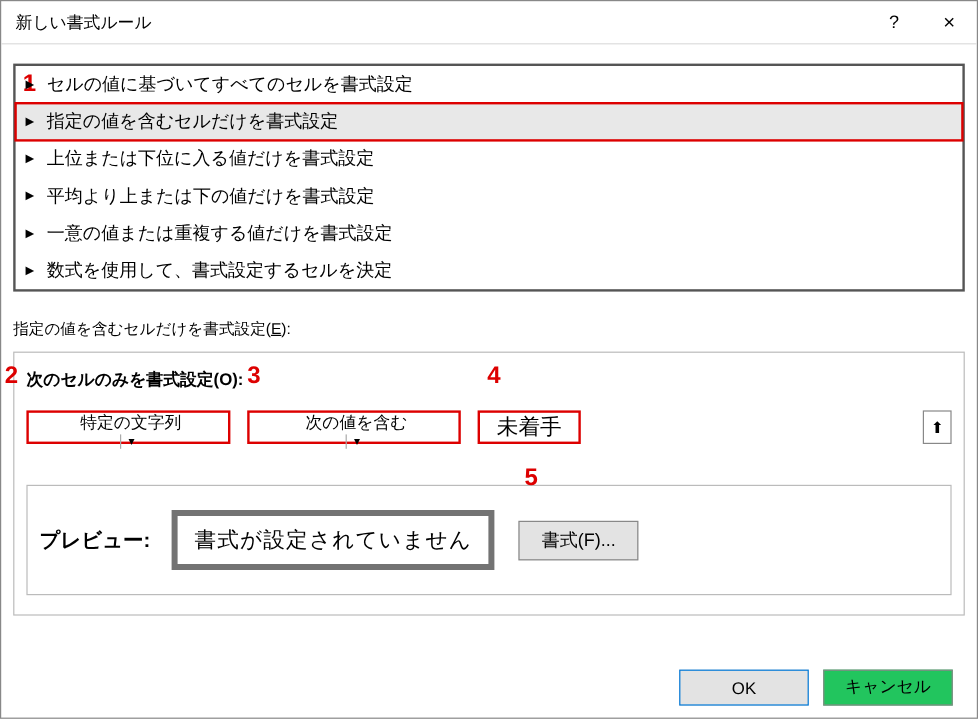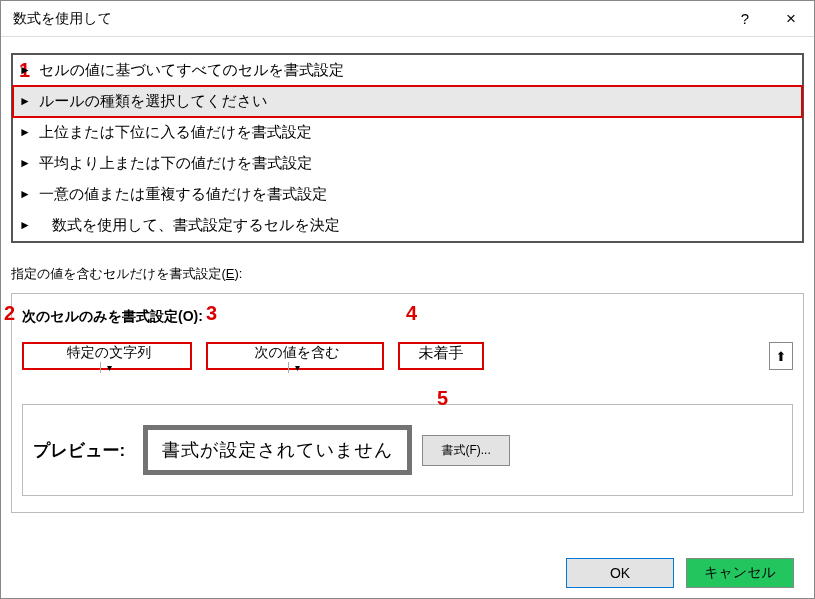--- a/index.html
+++ b/index.html
@@ -76,21 +76,21 @@
       font-size: 10px;
     }
     .combo .val { flex:1; font-size: 14px; }
     .combo1 { width: 170px; }
     .combo2 { width: 178px; }
     .text-input {
       border: 1px solid #888;
       height: 28px;
       width: 86px;
       padding: 0 6px;
-      font-size: 15px;
+      font-size: 18px;
       display: flex; align-items: center;
     }
     .ref-btn {
       border: 1px solid #888;
       height: 28px; width: 24px;
       display: flex; align-items:center; justify-content:center;
       margin-left: auto;
       font-size: 13px;
       background: #fff;
     }
@@ -107,22 +107,22 @@
     .preview-box {
       border: 5px solid #737373;
       padding: 8px 14px;
       font-size: 18px;
       letter-spacing: 1px;
     }
     .format-btn {
       border: 1px solid #888;
       background: #e3e3e3;
       padding: 6px 18px;
-      font-size: 12px;
-      margin-left: 0;
+      font-size: 15px;
+      margin-left: 10px;
     }
     .footer {
       position: absolute;
       bottom: 10px; right: 20px;
       display: flex; gap: 12px;
     }
     .footer button {
       border: 1px solid #888;
       background: #22c55e;
       width: 108px;
@@ -131,36 +131,36 @@
       font-family: inherit;
     }
     .footer button.ok { border: 1.5px solid #0078d7; background: #e3e3e3; }
     .combo-red { border: 2px solid #d00 !important; flex-direction: column; }
     .rule-item-red { outline: 2px solid #d00; outline-offset: -1px; }
   </style>
 </head>
 <body>
 
 <div class="titlebar">
-  <div class="title">数式を使用して</div>
+  <div class="title">新しい書式ルール</div>
   <div class="help-btn">?</div>
   <div class="close-btn">×</div>
 </div>
 
 <div class="content">
 
 
   <div class="rule-list" style="position:relative;">
     <div class="annot" style="left:6px; top:4px;">1</div>
     <div class="rule-item"><span class="arrow">►</span><span style="margin-left:6px;">セルの値に基づいてすべてのセルを書式設定</span></div>
-    <div class="rule-item selected rule-item-red"><span class="arrow">►</span><span style="margin-left:6px;">ルールの種類を選択してください</span></div>
+    <div class="rule-item selected rule-item-red"><span class="arrow">►</span><span style="margin-left:6px;">指定の値を含むセルだけを書式設定</span></div>
     <div class="rule-item"><span class="arrow">►</span><span style="margin-left:6px;">上位または下位に入る値だけを書式設定</span></div>
     <div class="rule-item"><span class="arrow">►</span><span style="margin-left:6px;text-align:center;">平均より上または下の値だけを書式設定</span></div>
     <div class="rule-item"><span class="arrow">►</span><span style="margin-left:6px;">一意の値または重複する値だけを書式設定</span></div>
-    <div class="rule-item"><span class="arrow">►</span><span style="margin-left:19px;">数式を使用して、書式設定するセルを決定</span></div>
+    <div class="rule-item"><span class="arrow">►</span><span style="margin-left:6px;">数式を使用して、書式設定するセルを決定</span></div>
   </div>
 
   <div class="section-label">
     <span>指定の値を含むセルだけを書式設定(</span><span class="underline">E</span><span>):</span>
   </div>
 
   <div class="edit-area">
     <div class="annot" style="left:-8px; top:8px;">2</div>
     <div class="annot" style="left:194px; top:8px;">3</div>
     <div class="annot" style="left:394px; top:8px;">4</div>

